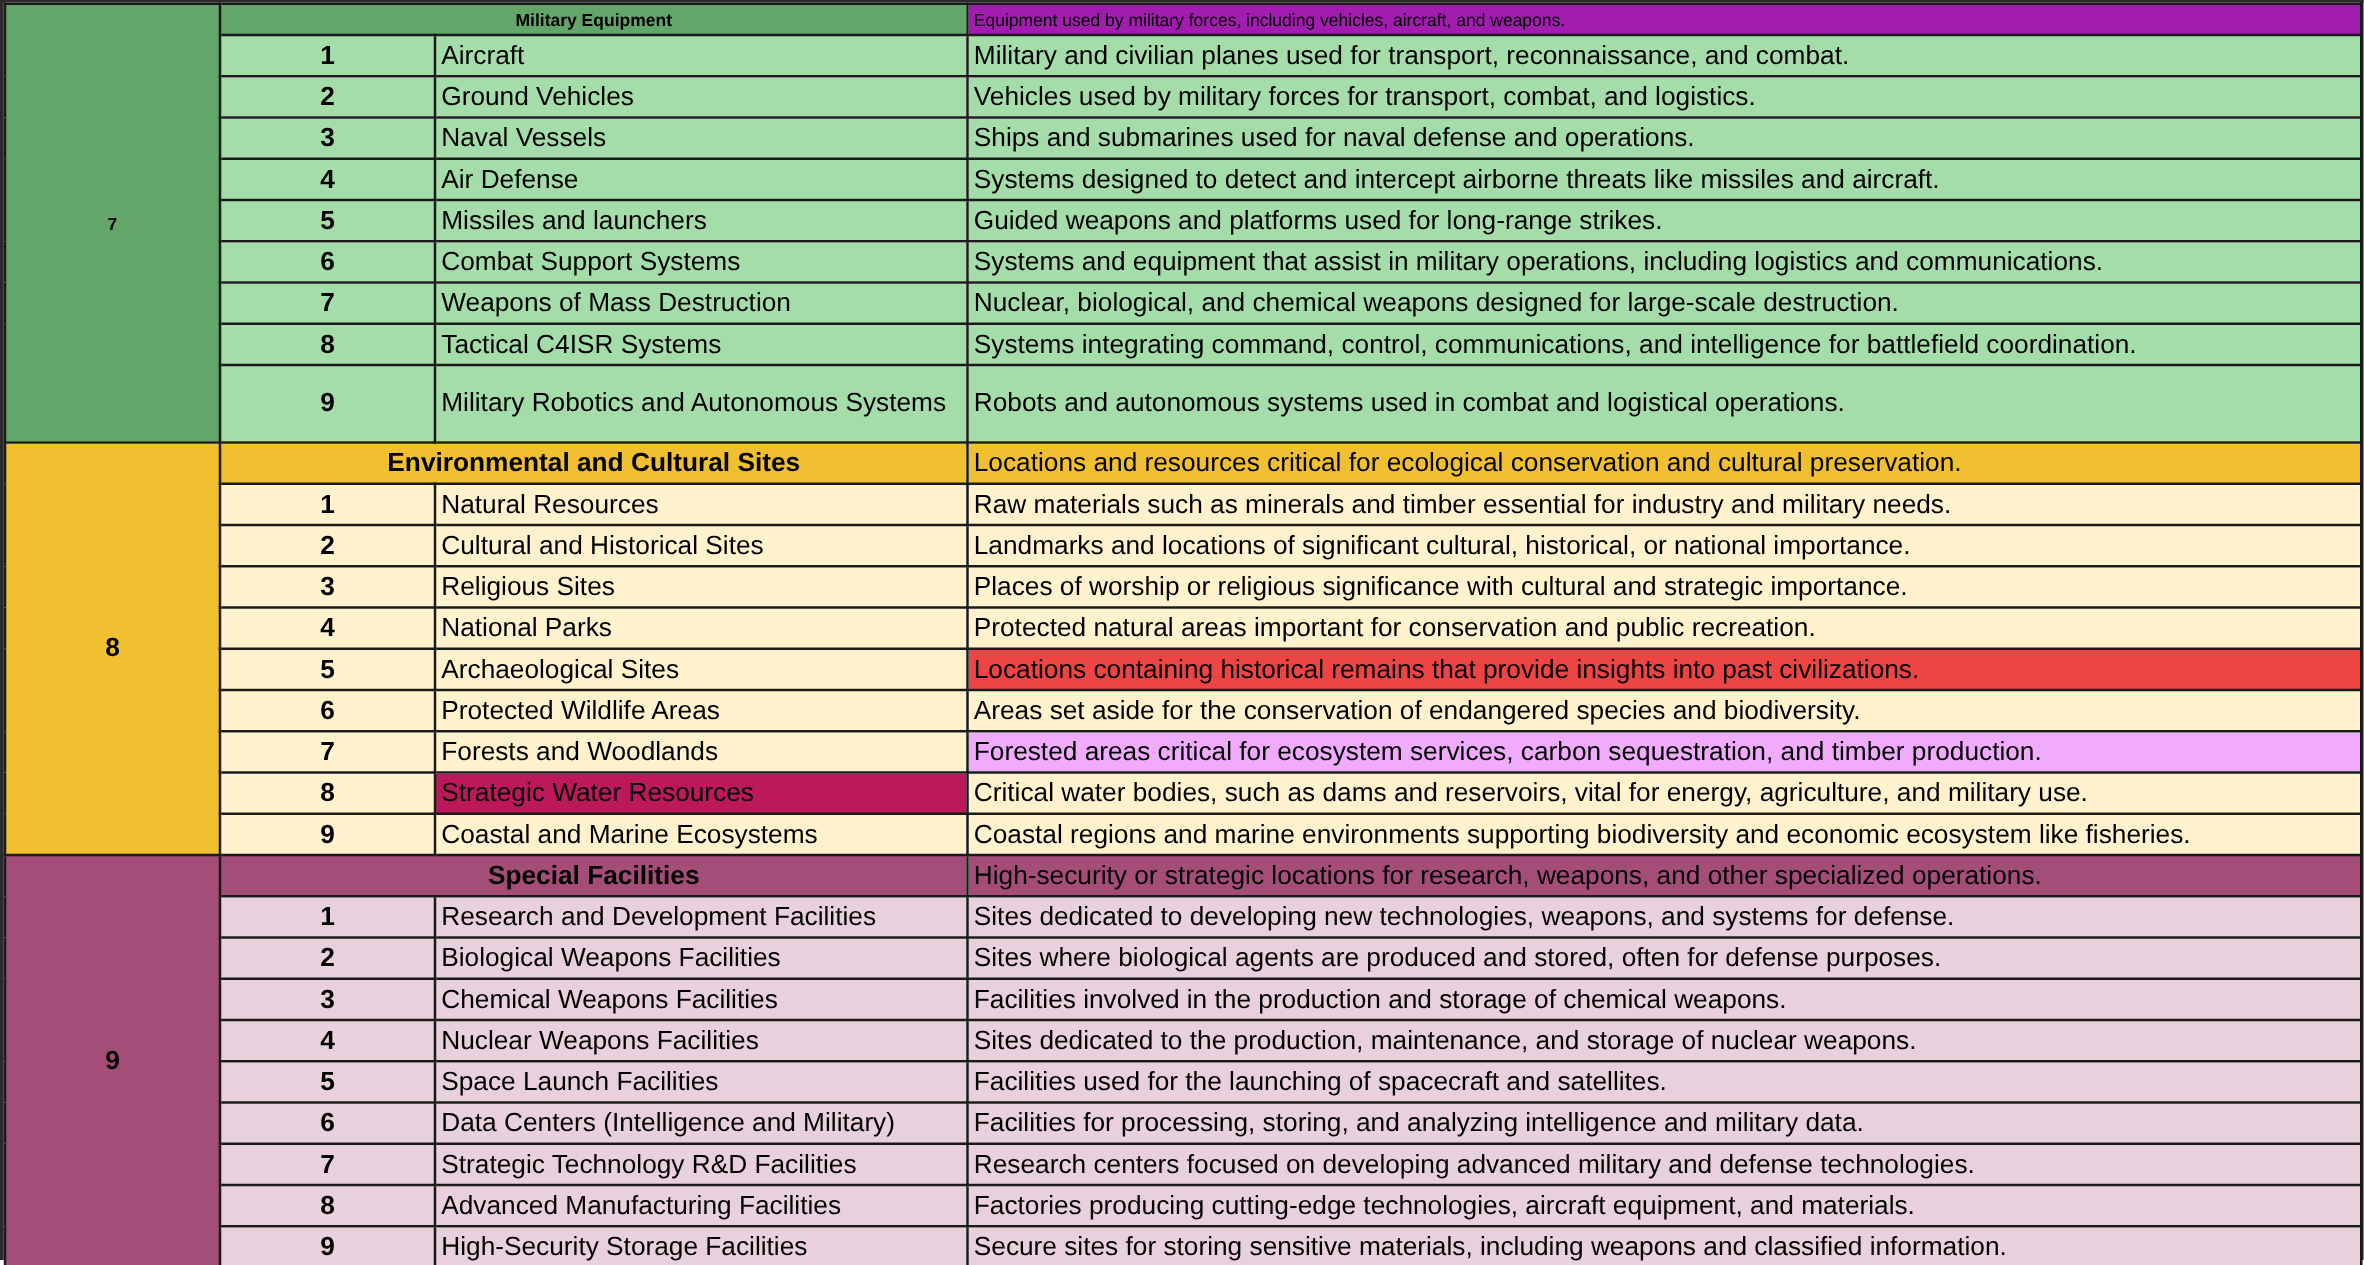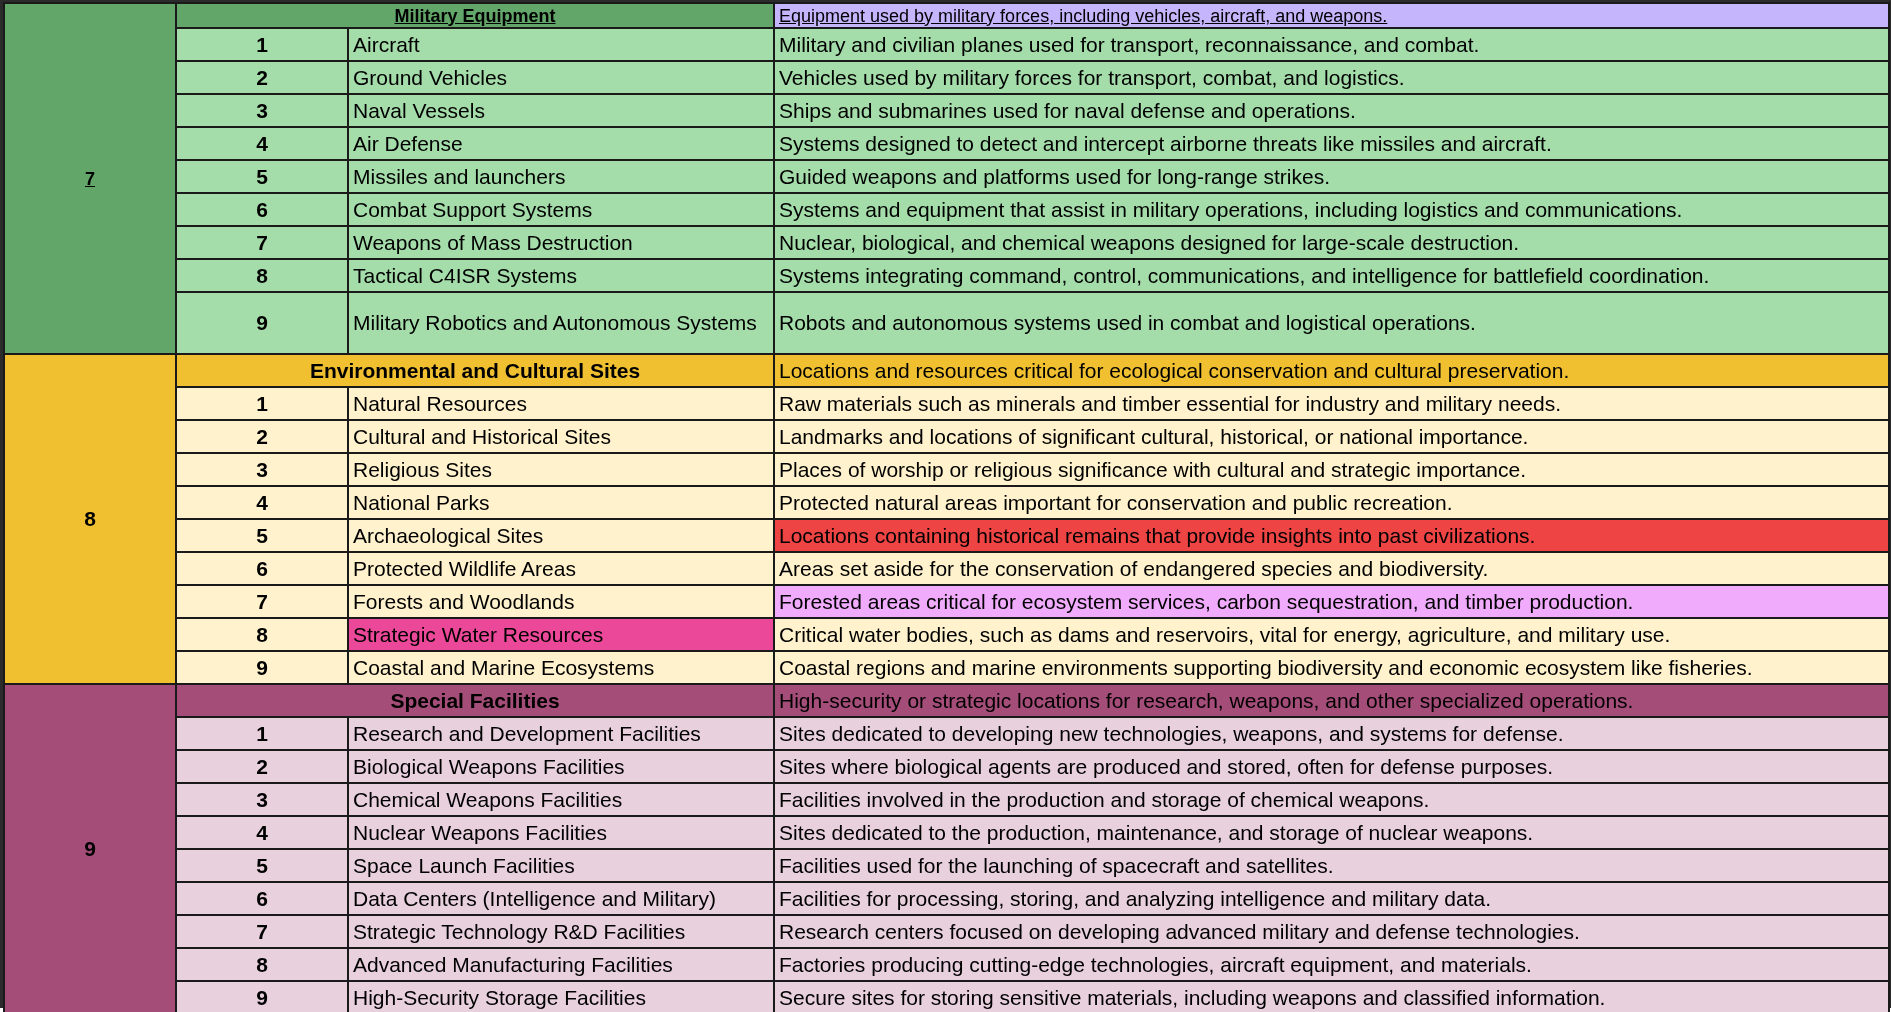--- a/index.html
+++ b/index.html
@@ -20,42 +20,42 @@
   }
   col.c1 { width:172px; } col.c2 { width:172px; } col.c3 { width:426px; } col.c4 { width:1115px; }
   td.secnum { text-align:center; font-weight:bold; font-size:21px; }
   td.num { text-align:center; font-weight:bold; }
   td.hdr-title { text-align:center; font-weight:bold; }
   td.wrap { white-space:normal; line-height:31px; }
   td.desc-bottom { vertical-align:bottom; }
   tr.r { height:33px; }
   tr.r2 { height:62px; }
   tr.h7 { height:25px; }
-  tr.h7 td { font-size:18px; line-height:16px;text-decoration:underline; }
+  tr.h7 td { font-size:14px; line-height:16px; }
   tr.hx { height:33px; }
 </style>
 </head>
 <body>
 
 <div class="frame-top"></div>
 <div class="frame-left"></div>
 <div class="frame-right"></div>
 
 <table class="sheet">
   <colgroup>
       <col class="c1">
       <col class="c2">
       <col class="c3">
       <col class="c4">
     </colgroup>
   <tbody id="tbody">
       <tr class="h7">
         <td class="secnum" rowspan="10" style="background:#63a66a"><span>7</span></td>
         <td class="hdr-title" colspan="2" style="background:#63a66a"><span>Military Equipment</span></td>
-        <td style="background:#c4b5fd"><span>Equipment used by military forces, including vehicles, aircraft, and weapons.</span></td>
+        <td style="background:#a21caf"><span>Equipment used by military forces, including vehicles, aircraft, and weapons.</span></td>
       </tr>
       <tr class="r">
         <td class="num" style="background:#a4ddaa"><span>1</span></td>
         <td class="" style="background:#a4ddaa"><span>Aircraft</span></td>
         <td class="" style="background:#a4ddaa"><span>Military and civilian planes used for transport, reconnaissance, and combat.</span></td>
       </tr>
       <tr class="r">
         <td class="num" style="background:#a4ddaa"><span>2</span></td>
         <td class="" style="background:#a4ddaa"><span>Ground Vehicles</span></td>
         <td class="" style="background:#a4ddaa"><span>Vehicles used by military forces for transport, combat, and logistics.</span></td>
@@ -130,21 +130,21 @@
         <td class="" style="background:#fff2cc"><span>Protected Wildlife Areas</span></td>
         <td class="" style="background:#fff2cc"><span>Areas set aside for the conservation of endangered species and biodiversity.</span></td>
       </tr>
       <tr class="r">
         <td class="num" style="background:#fff2cc"><span>7</span></td>
         <td class="" style="background:#fff2cc"><span>Forests and Woodlands</span></td>
         <td class="" style="background:#f0abfc"><span>Forested areas critical for ecosystem services, carbon sequestration, and timber production.</span></td>
       </tr>
       <tr class="r">
         <td class="num" style="background:#fff2cc"><span>8</span></td>
-        <td class="" style="background:#ec4899"><span>Strategic Water Resources</span></td>
+        <td class="" style="background:#be185d"><span>Strategic Water Resources</span></td>
         <td class="" style="background:#fff2cc"><span>Critical water bodies, such as dams and reservoirs, vital for energy, agriculture, and military use.</span></td>
       </tr>
       <tr class="r">
         <td class="num" style="background:#fff2cc"><span>9</span></td>
         <td class="" style="background:#fff2cc"><span>Coastal and Marine Ecosystems</span></td>
         <td class="" style="background:#fff2cc"><span>Coastal regions and marine environments supporting biodiversity and economic ecosystem like fisheries.</span></td>
       </tr>
       <tr class="hx">
         <td class="secnum" rowspan="10" style="background:#a44d78"><span>9</span></td>
         <td class="hdr-title" colspan="2" style="background:#a44d78"><span>Special Facilities</span></td>

